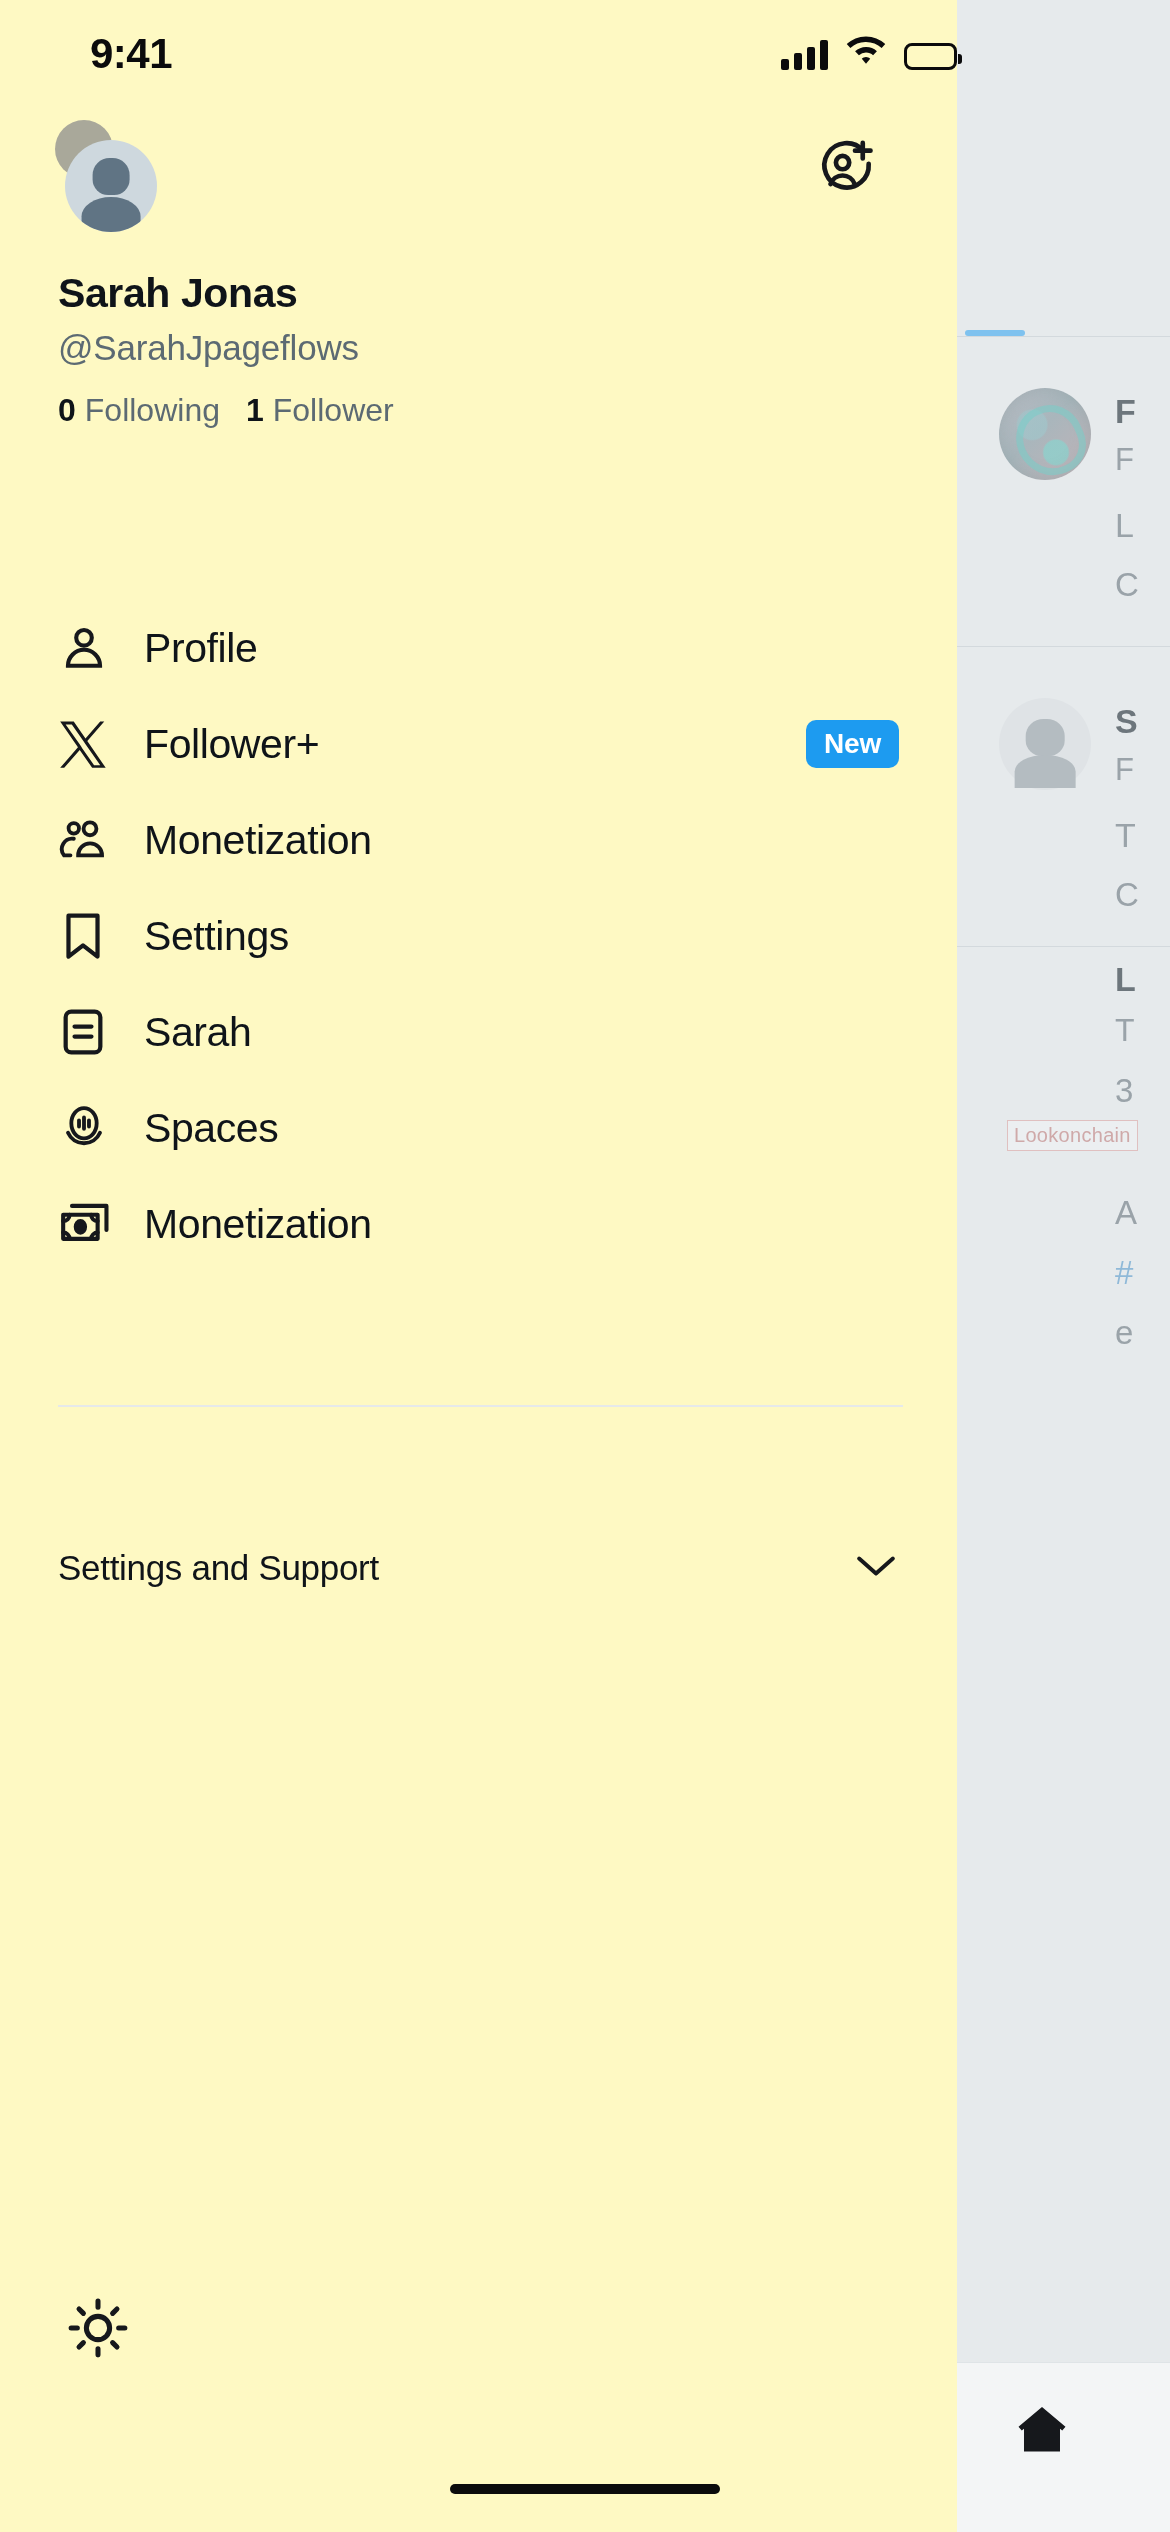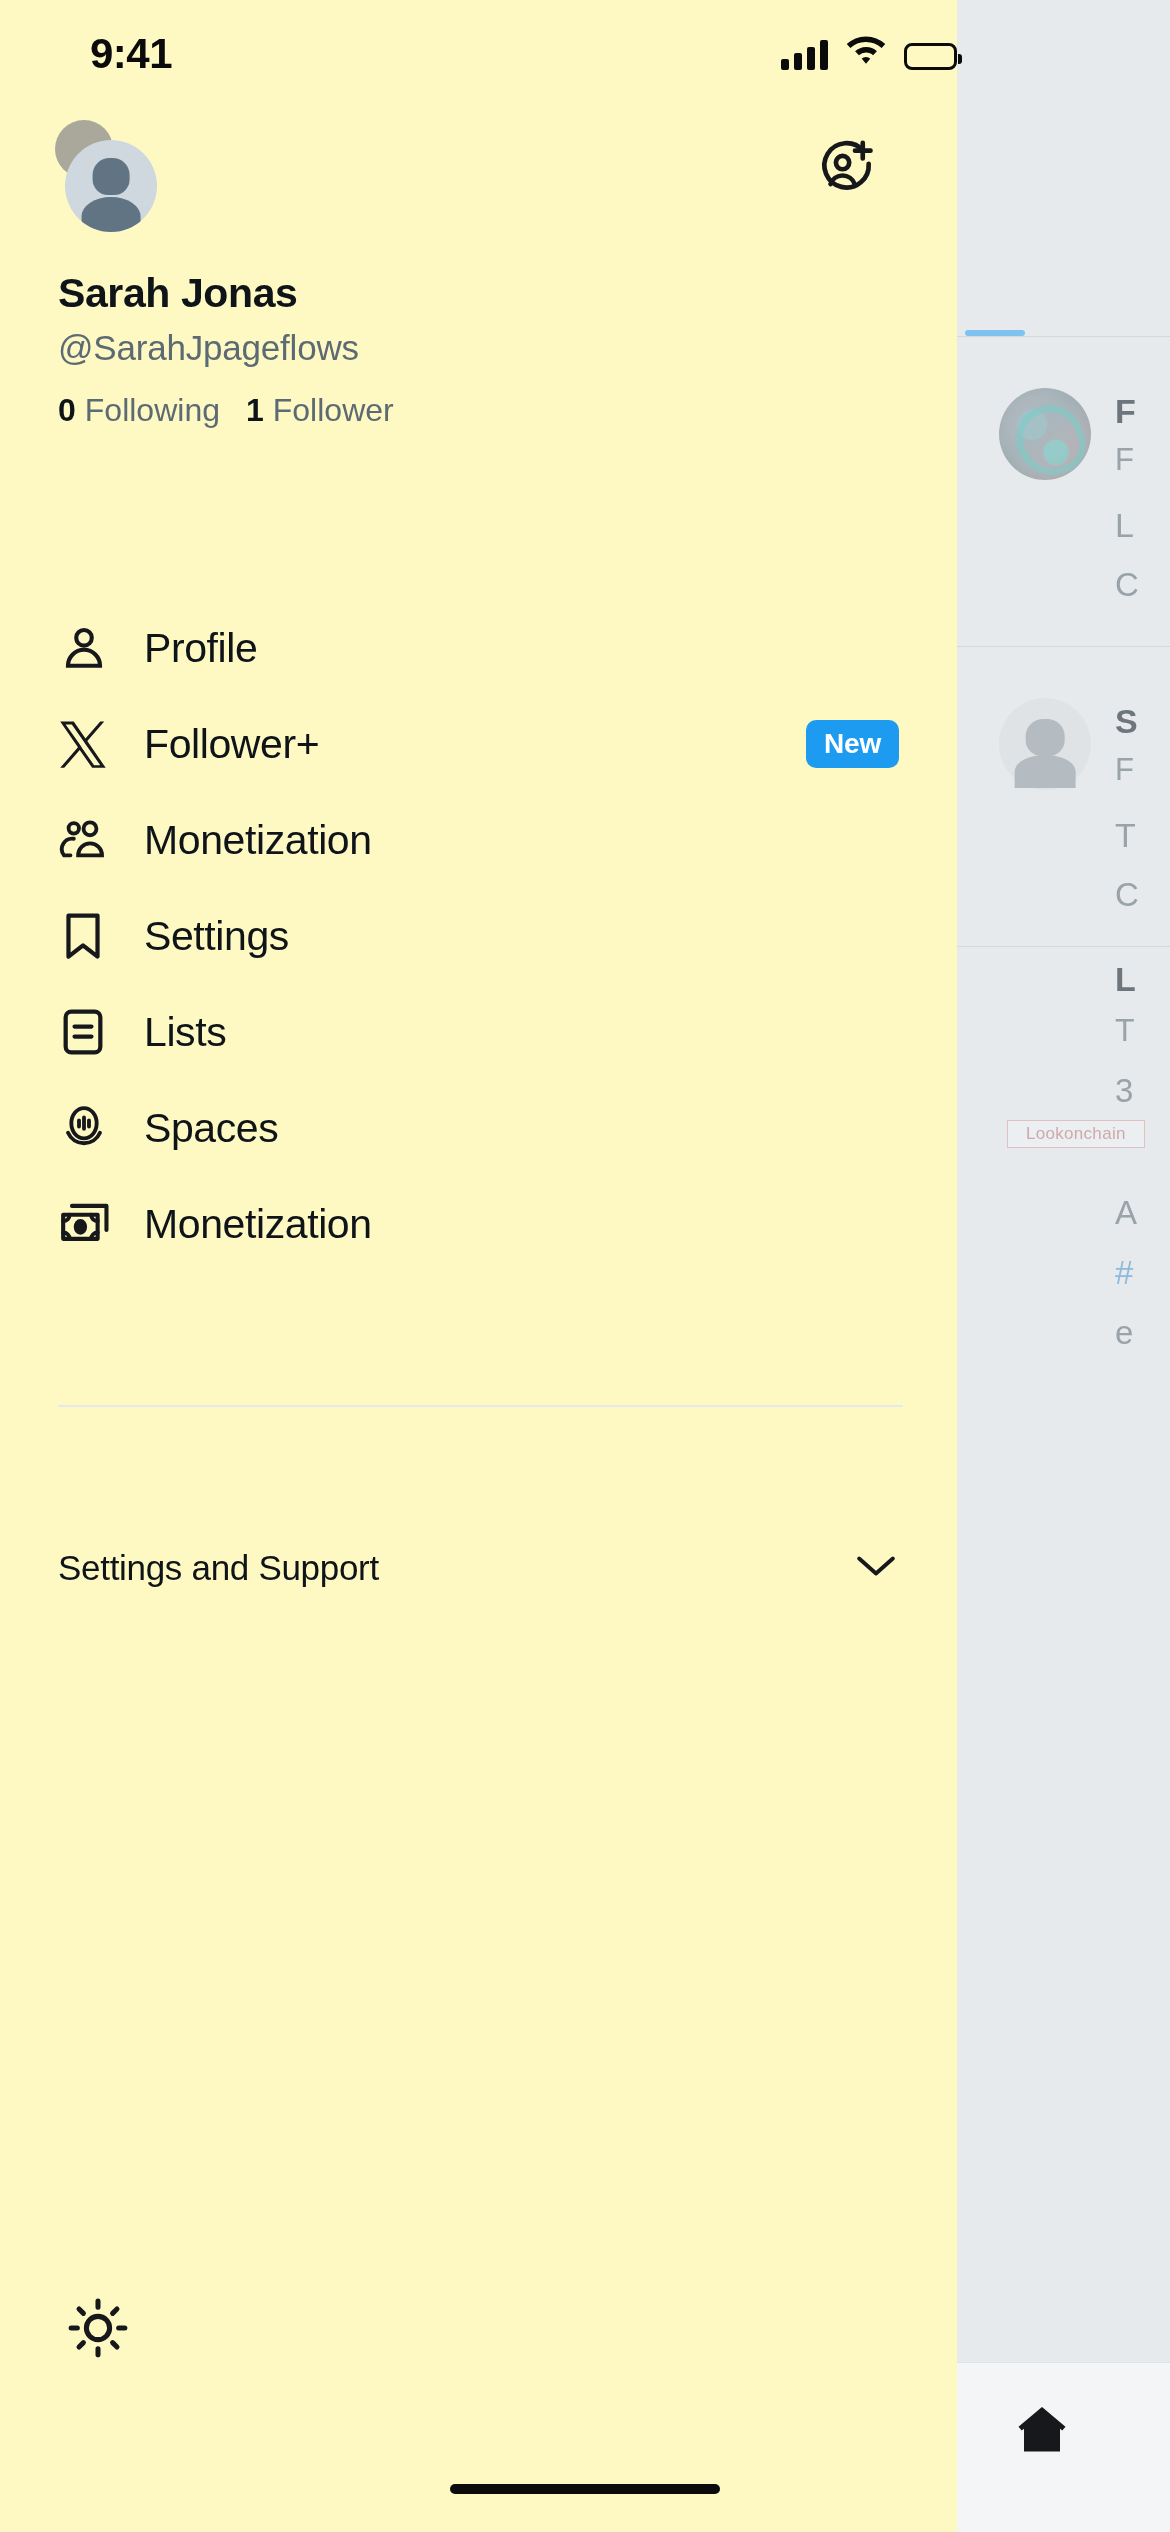--- a/index.html
+++ b/index.html
@@ -75,22 +75,22 @@
     white-space:nowrap;
     overflow:hidden;
   }
   .bd-line.strong { color:#6d767c; font-weight:bold; }
   .bd-line.link { color:#8fb9d8; }
   .bd-watermark {
     position:absolute;
     border:1px solid #e0c0c0;
     color:#cfa9a9;
     background:rgba(255,255,255,.25);
-    font-size:17px;
-    padding:3px 18px;
+    font-size:20px;
+    padding:3px 6px;
     letter-spacing:.3px;
     white-space:nowrap;
   }
   #backdrop .bd-bottombar {
     position:absolute; left:0; bottom:0; width:213px; height:170px;
     background:#f3f5f6;
     border-top:1px solid #dfe4e7;
   }
   .bd-home-icon {
     position:absolute; left:52px; top:36px;
@@ -380,21 +380,21 @@
         <span class="nav-label">Settings</span>
       </div>
 
       <div class="nav-item">
         <span class="nav-icon">
           <svg width="50" height="52" viewBox="0 0 22 24" fill="none" stroke="#16181c" stroke-width="1.95" aria-hidden="true">
             <rect x="3" y="2.6" width="16" height="18.8" rx="2.6"></rect>
             <path d="M7.1 9.5h7.8M7.1 14.1h7.8" stroke-linecap="round"></path>
           </svg>
         </span>
-        <span class="nav-label">Lists</span>
+        <span class="nav-label">Sarah</span>
       </div>
 
       <div class="nav-item">
         <span class="nav-icon">
           <svg width="52" height="54" viewBox="0 0 24 26" fill="none" stroke="#16181c" stroke-width="1.85" stroke-linecap="round" aria-hidden="true">
             <ellipse cx="12" cy="10.7" rx="6.1" ry="7.3"></ellipse>
             <path d="M9.6 9.3v3M12 7.9v5.5M14.4 9.3v3"></path>
             <path d="M4.3 15.3a8.4 8.4 0 0 0 15.4 0"></path>
           </svg>
         </span>

